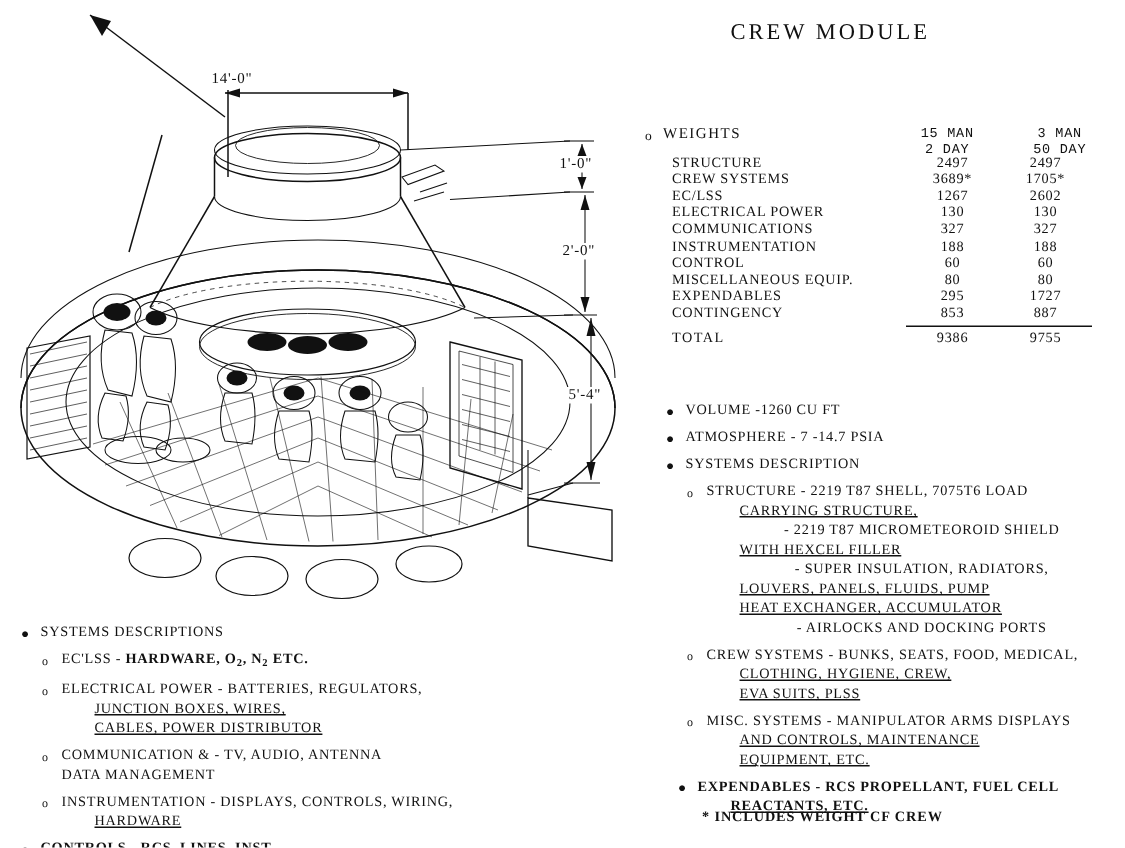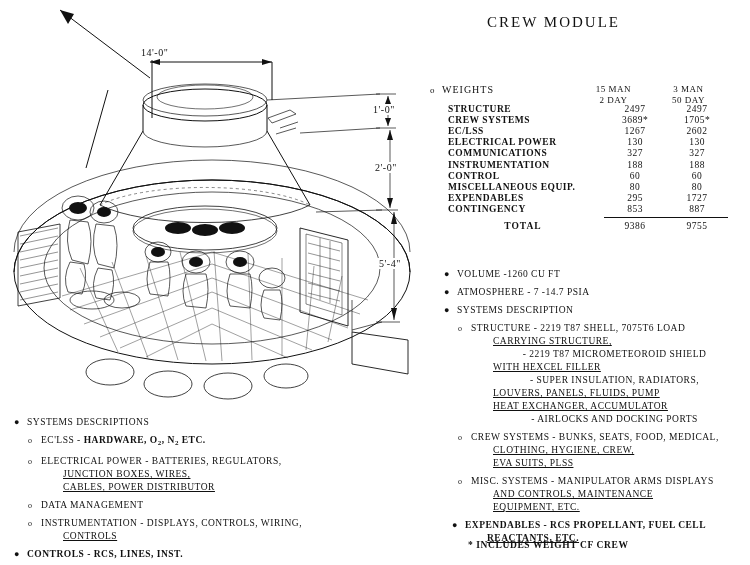--- a/index.html
+++ b/index.html
@@ -65,24 +65,25 @@
     width: 12px;
     font-size: 9px;
     line-height: 12px;
   }
   .wt-title {
     font-size: 10px;
     letter-spacing: 1px;
   }
   .wt-colheads {
     position: absolute;
-    right: 24px;
+    right: 6px;
     top: 0;
     width: 150px;
     display: flex;
+    font-family: Liberation Mono, monospace;
   }
   .wt-colheads div {
     flex: 1;
     text-align: center;
     font-size: 9px;
     line-height: 11px;
     letter-spacing: 0.5px;
   }
   table.weights {
     margin-top: 7px;
@@ -92,31 +93,30 @@
     letter-spacing: 0.5px;
   }
   table.weights td {
     padding: 0.6px 0;
     vertical-align: top;
     white-space: nowrap;
   }
   table.weights td.lbl {
     width: 150px;
     padding-right: 6px;
-    font-weight: bold;
   }
   table.weights td.num {
     width: 62px;
     text-align: center;
   }
   .totalrow td {
     padding-top: 3px;
   }
   .totalrow td.lbl {
-    text-align: center;
+    text-align: left;
     padding-right: 8px;
     letter-spacing: 1px;
   }
   .hline {
     border-top: 1px solid #111;
     height: 0;
     margin: 2px 0 1px 0;
   }
   
   .blist {
@@ -481,29 +481,30 @@
       <span class="btext">
         <span>ELECTRICAL POWER - BATTERIES, REGULATORS,</span>
         <span class="indent">JUNCTION BOXES, WIRES,</span>
         <span class="indent">CABLES, POWER DISTRIBUTOR</span>
       </span>
     </div>
 
     <div class="bitem sub">
       <span class="bul">o</span>
       <span class="btext">
+        <span>COMMUNICATION &amp;  -  TV, AUDIO, ANTENNA</span>
         <span style="display:block;">DATA MANAGEMENT</span>
       </span>
     </div>
 
     <div class="bitem sub">
       <span class="bul">o</span>
       <span class="btext">
         <span>INSTRUMENTATION - DISPLAYS, CONTROLS, WIRING,</span>
-        <span class="indent">CONTROLS</span>
+        <span class="indent">HARDWARE</span>
       </span>
     </div>
 
     <div class="bitem">
       <span class="bul filled">●</span>
       <span class="btext b">CONTROLS - RCS, LINES, INST.</span>
     </div>
   </div>
 
 </div>

